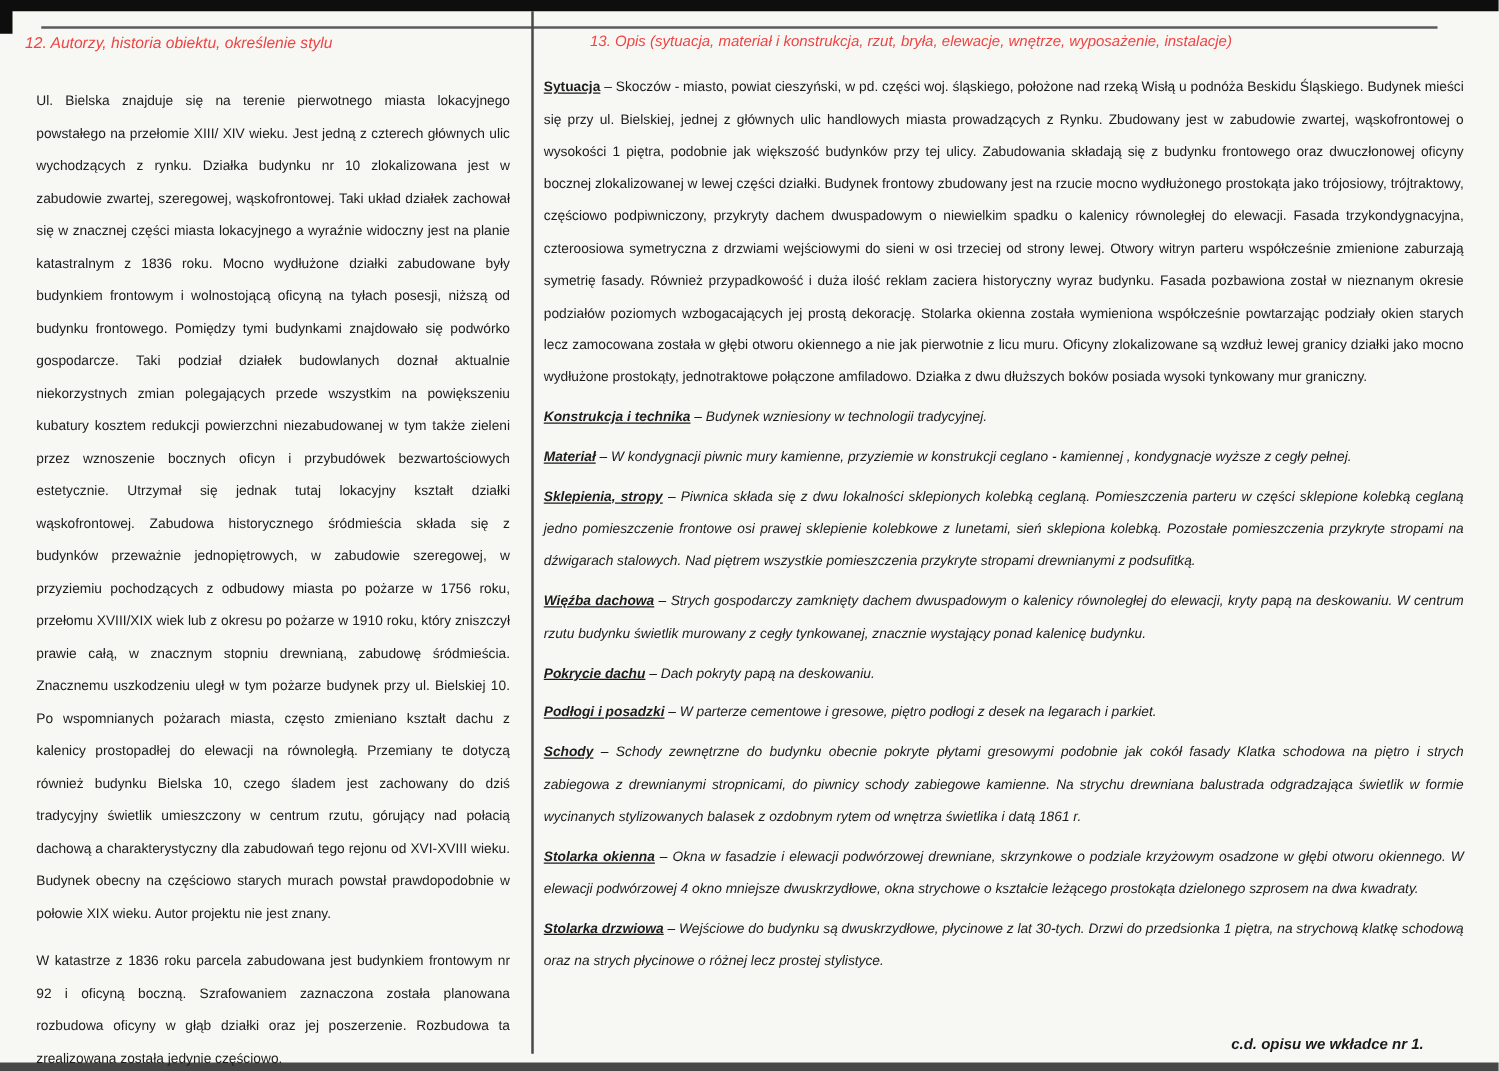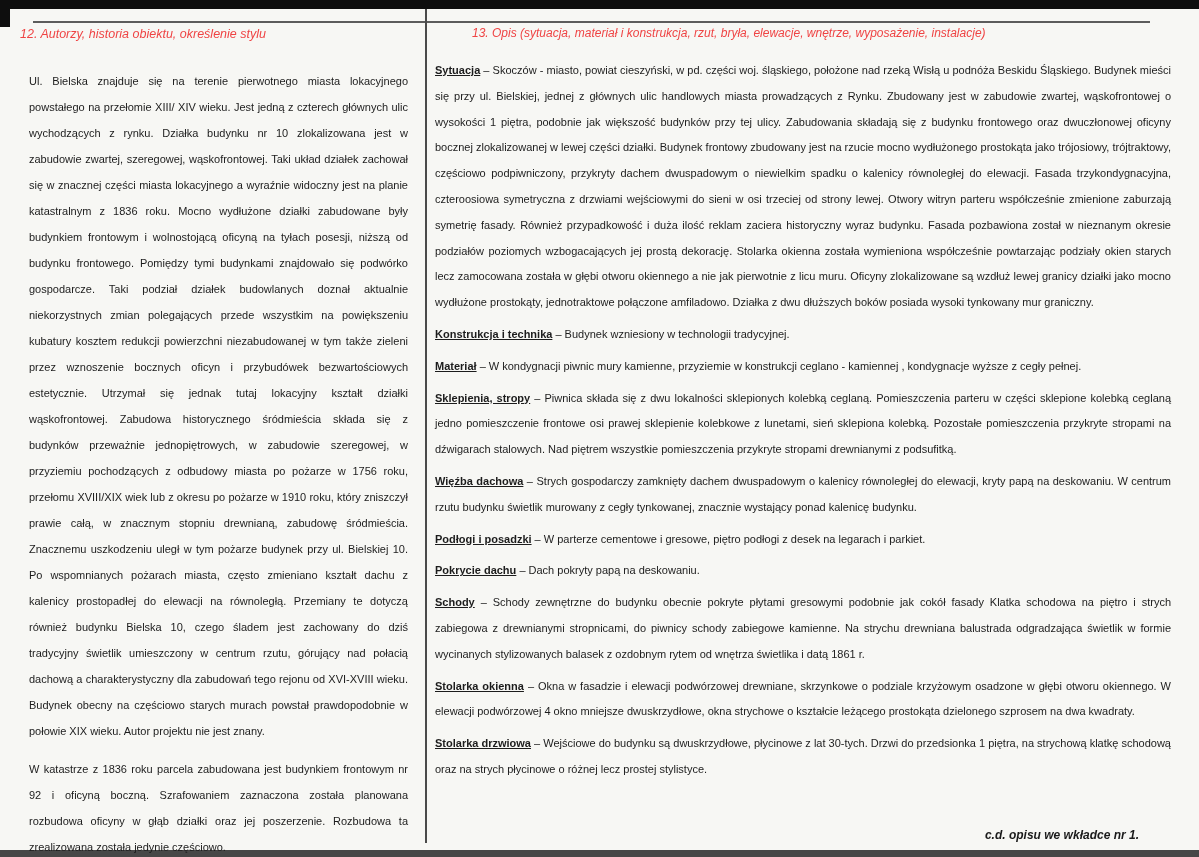--- a/index.html
+++ b/index.html
@@ -56,21 +56,21 @@
   .history-text p.para { margin: 12px; }
 
   .description-sections {
     position: absolute; left: 435px; top: 58px;
     width: 752px;
     font-size: 11px;
     line-height: 25.8px;
     text-align: justify;
   }
   .section { margin: 0 16px 0 0; }
-  .section + .section { margin-top: 6px; }
+  .section + .section { margin-top: 6px; font-style: italic; }
   .section:nth-child(11) { margin-top: 12px; }
   .section:nth-child(12) { margin-top: 22px; }
   .sec-label {
     font-weight: bold;
     text-decoration: underline;
   }
   .footer-note {
     position: absolute;
     right: 60px; top: 828px;
     font-style: italic;
@@ -97,20 +97,20 @@
     <p class="para">Ul. Bielska znajduje się na terenie pierwotnego miasta lokacyjnego powstałego na przełomie XIII/ XIV wieku. Jest jedną z czterech głównych ulic wychodzących z rynku. Działka budynku nr 10 zlokalizowana jest w zabudowie zwartej, szeregowej,  wąskofrontowej. Taki układ działek zachował się w znacznej części miasta lokacyjnego a wyraźnie widoczny jest na planie katastralnym z 1836 roku. Mocno wydłużone działki zabudowane były budynkiem frontowym i wolnostojącą oficyną na tyłach posesji, niższą od budynku frontowego. Pomiędzy tymi budynkami znajdowało się podwórko gospodarcze. Taki podział działek budowlanych doznał aktualnie niekorzystnych zmian polegających przede wszystkim na powiększeniu kubatury kosztem redukcji powierzchni niezabudowanej w tym także zieleni przez wznoszenie bocznych oficyn i przybudówek bezwartościowych estetycznie. Utrzymał się jednak tutaj lokacyjny kształt działki wąskofrontowej. Zabudowa historycznego śródmieścia składa się z budynków przeważnie jednopiętrowych, w zabudowie szeregowej, w przyziemiu pochodzących z odbudowy miasta po pożarze w 1756 roku, przełomu XVIII/XIX wiek lub z okresu po pożarze w 1910 roku, który zniszczył prawie całą, w znacznym stopniu drewnianą, zabudowę śródmieścia. Znacznemu uszkodzeniu uległ w tym pożarze budynek przy ul. Bielskiej 10. Po wspomnianych pożarach miasta, często zmieniano kształt dachu z kalenicy prostopadłej do elewacji na równoległą. Przemiany te dotyczą również budynku Bielska 10, czego śladem jest zachowany do dziś tradycyjny świetlik umieszczony w centrum rzutu, górujący nad połacią dachową a charakterystyczny dla zabudowań tego rejonu od XVI-XVIII wieku. Budynek obecny na częściowo starych murach powstał prawdopodobnie w połowie XIX wieku. Autor projektu nie jest znany.</p>
     <p class="para">W katastrze z 1836 roku parcela zabudowana jest budynkiem frontowym nr 92 i oficyną boczną. Szrafowaniem zaznaczona została planowana rozbudowa oficyny w głąb działki oraz jej poszerzenie. Rozbudowa ta zrealizowana została jedynie częściowo.</p>
   </div>
 
 <div class="description-sections">
     <div class="section"><span class="sec-label">Sytuacja</span><span> – </span><span>Skoczów - miasto, powiat cieszyński, w pd. części woj. śląskiego, położone nad rzeką Wisłą u podnóża Beskidu Śląskiego. Budynek mieści się przy ul. Bielskiej, jednej z głównych ulic handlowych miasta prowadzących z Rynku. Zbudowany jest w zabudowie zwartej, wąskofrontowej o wysokości 1 piętra, podobnie jak większość budynków przy tej ulicy. Zabudowania składają się z budynku frontowego oraz dwuczłonowej oficyny bocznej zlokalizowanej w lewej części działki. Budynek frontowy zbudowany jest na rzucie mocno wydłużonego prostokąta jako trójosiowy, trójtraktowy, częściowo podpiwniczony, przykryty dachem dwuspadowym o niewielkim spadku o kalenicy równoległej do elewacji. Fasada trzykondygnacyjna, czteroosiowa symetryczna z drzwiami wejściowymi do sieni w osi trzeciej od strony lewej. Otwory witryn parteru współcześnie zmienione zaburzają symetrię fasady. Również przypadkowość i duża ilość reklam zaciera historyczny wyraz budynku. Fasada pozbawiona został w nieznanym okresie podziałów poziomych wzbogacających  jej prostą dekorację. Stolarka okienna została wymieniona   współcześnie powtarzając podziały okien starych lecz zamocowana została w głębi otworu okiennego a nie jak pierwotnie z licu muru. Oficyny zlokalizowane są wzdłuż lewej granicy działki jako mocno wydłużone prostokąty, jednotraktowe połączone amfiladowo. Działka z dwu dłuższych boków posiada wysoki tynkowany mur graniczny.</span></div>
     <div class="section"><span class="sec-label">Konstrukcja  i technika</span><span> – </span><span>Budynek wzniesiony w technologii tradycyjnej.</span></div>
     <div class="section"><span class="sec-label">Materiał</span><span> – </span><span>W kondygnacji piwnic mury kamienne, przyziemie w konstrukcji ceglano - kamiennej , kondygnacje wyższe z cegły pełnej.</span></div>
     <div class="section"><span class="sec-label">Sklepienia, stropy</span><span> – </span><span>Piwnica składa się z dwu lokalności sklepionych  kolebką ceglaną. Pomieszczenia parteru w części sklepione kolebką ceglaną jedno pomieszczenie frontowe osi prawej sklepienie kolebkowe z lunetami, sień sklepiona kolebką. Pozostałe pomieszczenia przykryte stropami na dźwigarach stalowych. Nad piętrem wszystkie pomieszczenia przykryte stropami drewnianymi z podsufitką.</span></div>
     <div class="section"><span class="sec-label">Więźba  dachowa</span><span> – </span><span>Strych gospodarczy zamknięty dachem dwuspadowym o kalenicy równoległej do elewacji, kryty papą na deskowaniu. W centrum rzutu budynku świetlik murowany z cegły tynkowanej, znacznie wystający ponad kalenicę budynku.</span></div>
+    <div class="section"><span class="sec-label">Pokrycie dachu</span><span> – </span><span>Dach pokryty papą na deskowaniu.</span></div>
     <div class="section"><span class="sec-label">Podłogi i posadzki</span><span> – </span><span>W parterze cementowe i gresowe, piętro podłogi z desek na legarach i parkiet.</span></div>
-    <div class="section"><span class="sec-label">Pokrycie dachu</span><span> – </span><span>Dach pokryty papą na deskowaniu.</span></div>
     <div class="section"><span class="sec-label">Schody</span><span> – </span><span>Schody zewnętrzne do budynku obecnie pokryte płytami gresowymi podobnie jak cokół fasady Klatka schodowa na piętro i strych zabiegowa z drewnianymi stropnicami, do piwnicy schody zabiegowe kamienne. Na strychu drewniana balustrada odgradzająca świetlik w formie wycinanych stylizowanych balasek z ozdobnym rytem od wnętrza świetlika i datą 1861 r.</span></div>
     <div class="section"><span class="sec-label">Stolarka okienna</span><span> – </span><span>Okna w fasadzie i elewacji podwórzowej drewniane, skrzynkowe o podziale krzyżowym osadzone w głębi otworu okiennego. W elewacji podwórzowej 4 okno mniejsze dwuskrzydłowe, okna strychowe o kształcie leżącego prostokąta dzielonego szprosem  na dwa kwadraty.</span></div>
     <div class="section"><span class="sec-label">Stolarka drzwiowa</span><span> – </span><span>Wejściowe do budynku są dwuskrzydłowe, płycinowe z lat 30-tych. Drzwi do przedsionka 1 piętra, na strychową klatkę schodową oraz na strych płycinowe o różnej lecz prostej stylistyce.</span></div>
   </div>
 
 <div class="footer-note">c.d. opisu we wkładce nr 1.</div>
 
 </body></html>

